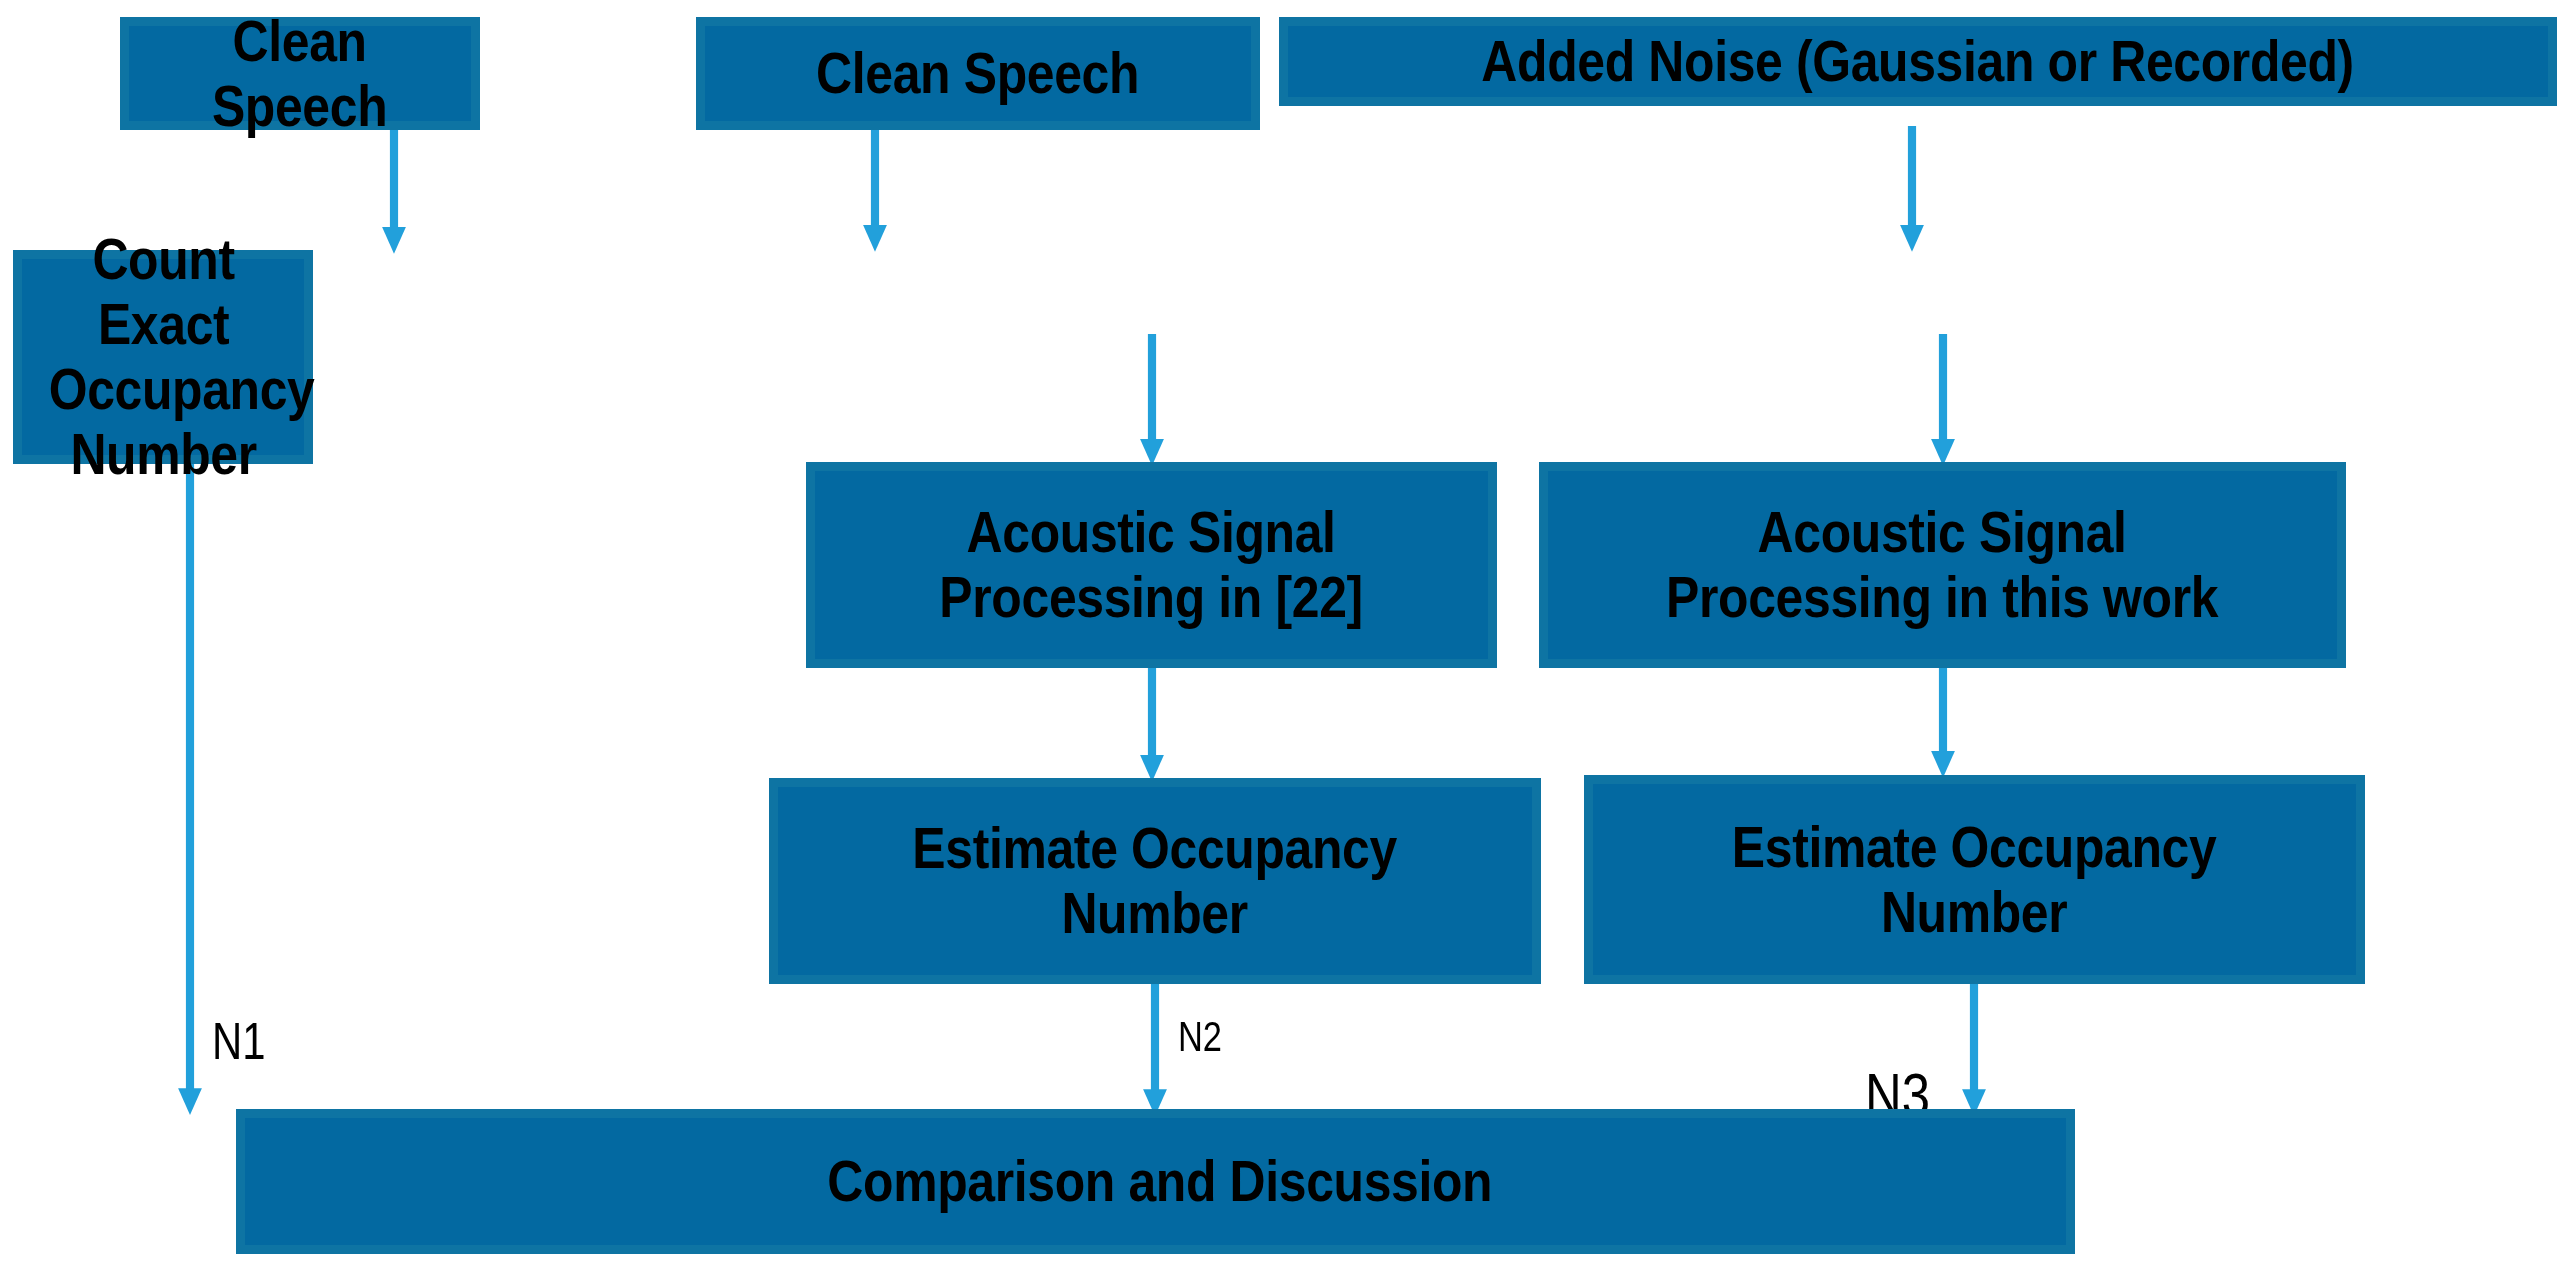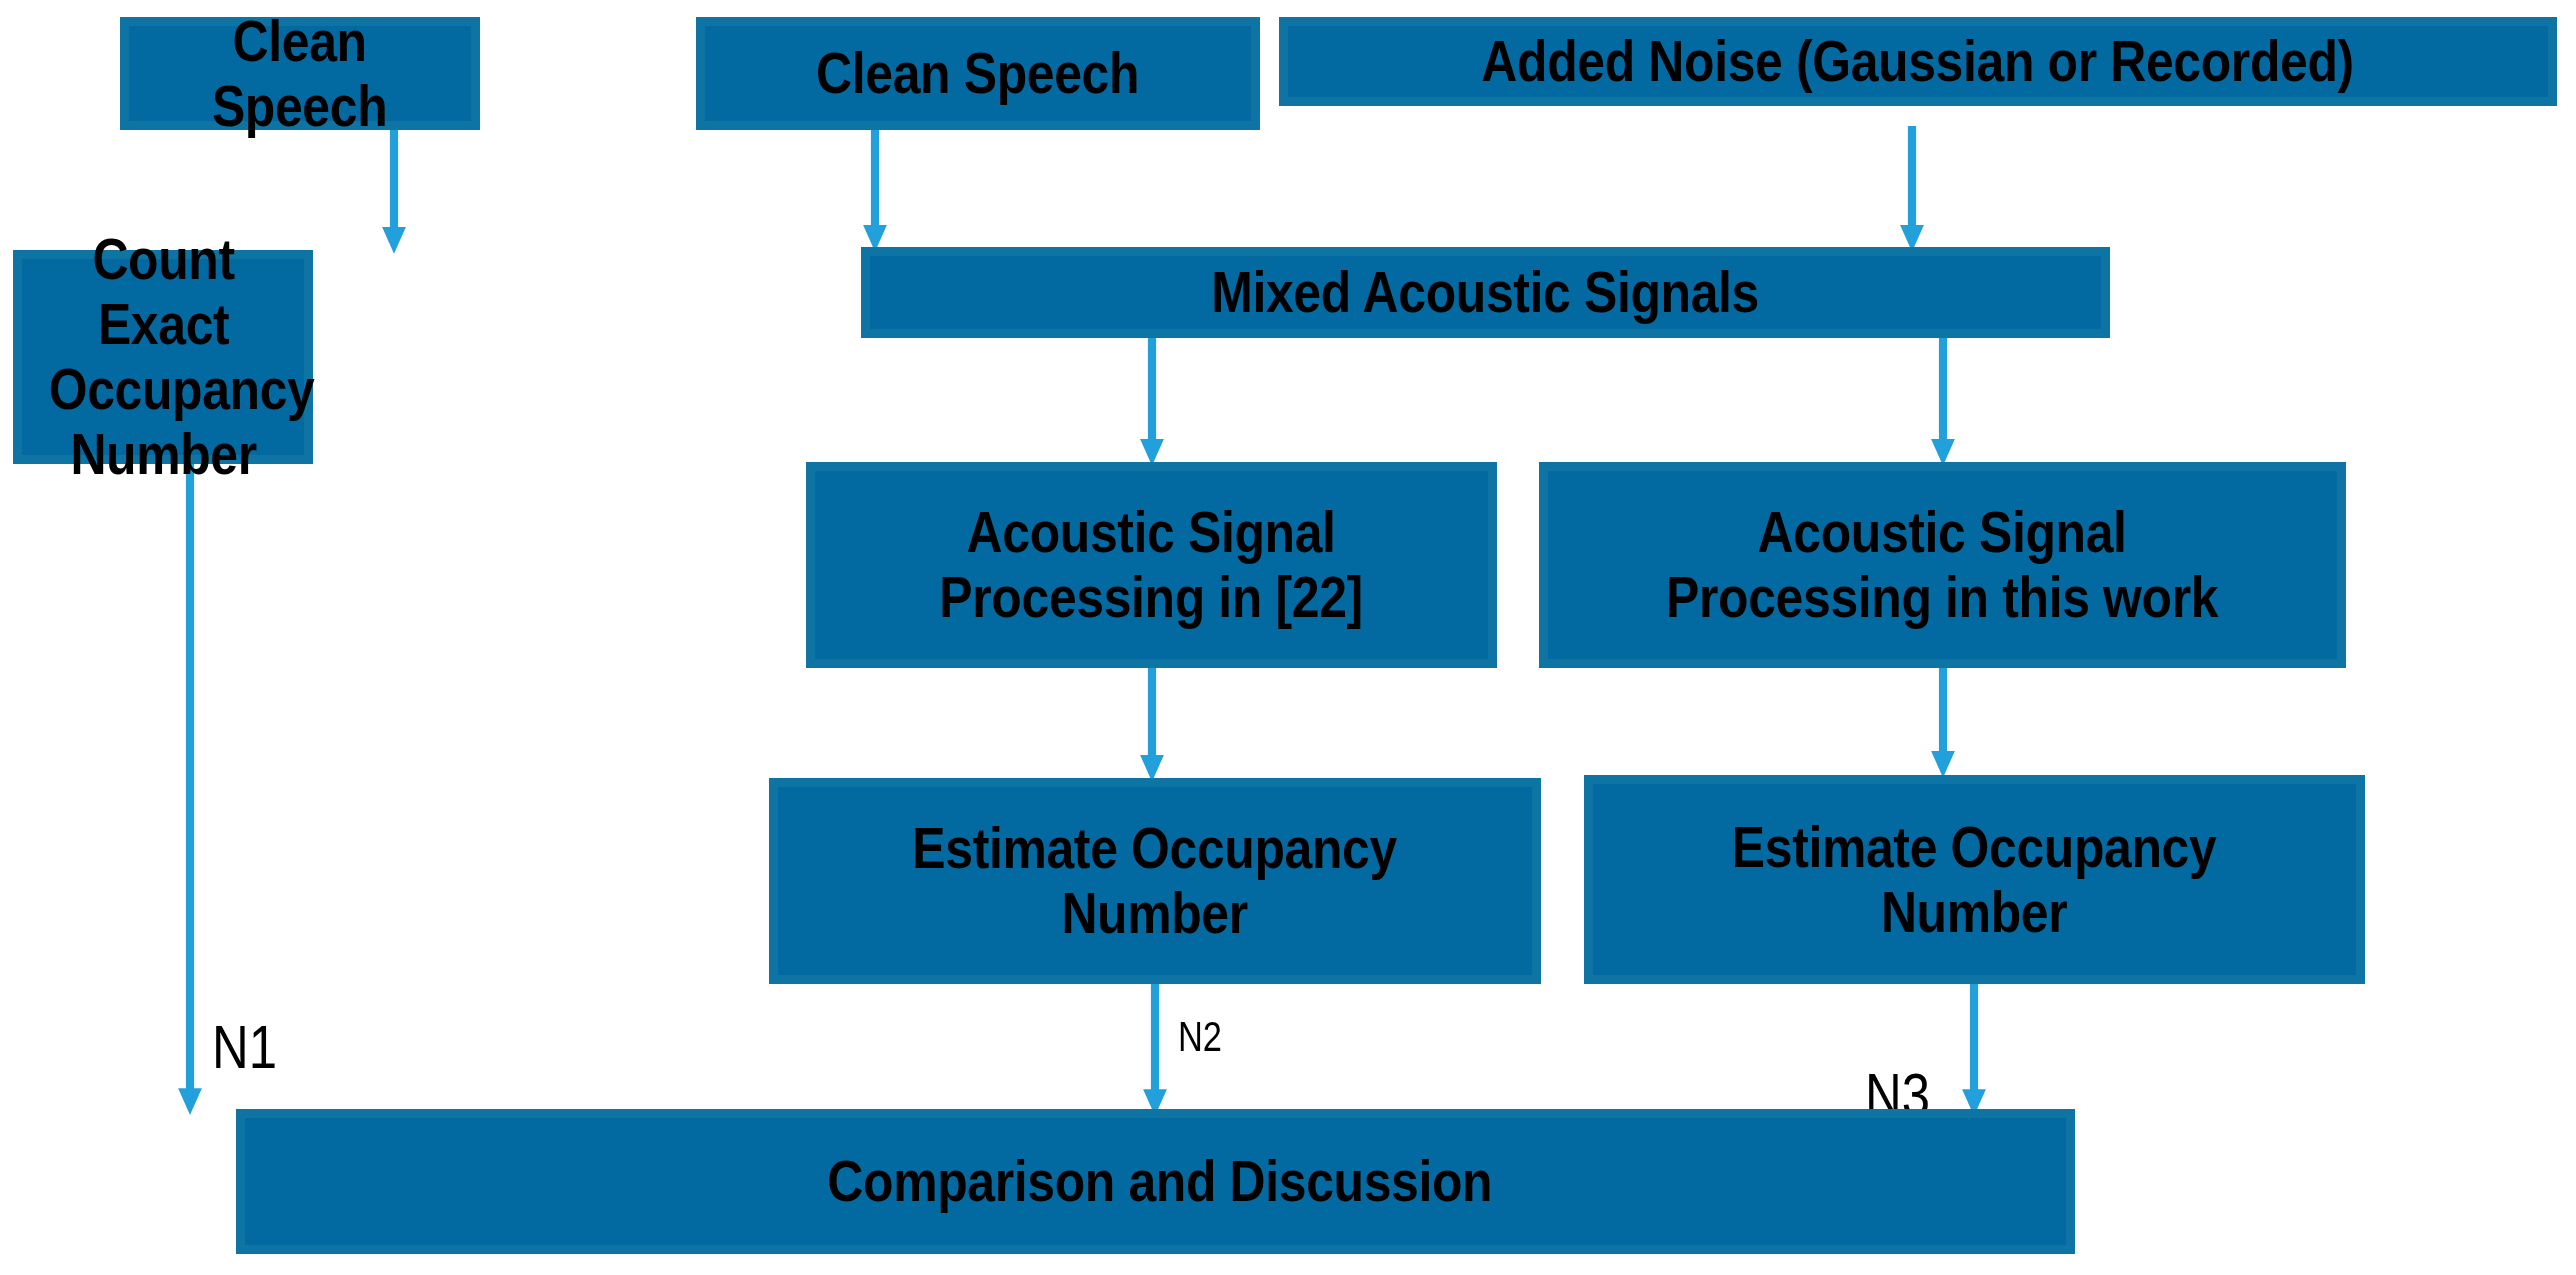--- a/index.html
+++ b/index.html
@@ -134,21 +134,21 @@
     </svg>
   </div>
 
   <div class="arrow" style="left:1959px; top:979px; width:30px; height:140px;">
     <svg width="30" height="140" viewBox="0 0 40 188">
       <line x1="20" y1="0" x2="20" y2="158" stroke="#22A0DB" stroke-width="11"></line>
       <polygon points="20,184 4,148 36,148" fill="#22A0DB"></polygon>
     </svg>
   </div>
 
-  <div class="edge-label" style="left:212px; top:1016px; font-size:62px;text-decoration:underline;">
+  <div class="edge-label" style="left:212px; top:1016px; font-size:51px;text-decoration:underline;">
     <span>N1</span>
   </div>
   <div class="edge-label" style="left:1178px; top:1016px; font-size:42px;">
     <span>N2</span>
   </div>
   <div class="edge-label" style="left:1865px; top:1064px; font-size:62px;">
     <span>N3</span>
   </div>
 
   <div class="node single-line" style="left: 120px; top: 17px; width: 360px; height: 113px; font-size: 58px; border-color: rgb(14, 116, 163);">
@@ -161,23 +161,20 @@
 
   <div class="node single-line" style="left: 1279px; top: 17px; width: 1278px; height: 89px; font-size: 58px; border-color: rgb(14, 116, 163);">
     <span class="node-text">Added Noise (Gaussian or Recorded)</span>
   </div>
 
   <div class="node" style="left: 13.4px; top: 250px; width: 300px; height: 214px; font-size: 58px; border-color: rgb(14, 116, 163);">
     <span class="node-text">Count Exact
 Occupancy Number</span>
   </div>
 
-  <div class="node single-line" style="left: 861px; top: 247px; width: 1249px; height: 91px; font-size: 58px; border-color: rgb(14, 116, 163);">
-    <span class="node-text">Mixed Acoustic Signals</span>
-  </div>
 
   <div class="node" style="left: 806px; top: 462px; width: 691px; height: 206px; font-size: 58px; border-color: rgb(14, 116, 163);">
     <span class="node-text">Acoustic Signal
 Processing in [22]</span>
   </div>
 
   <div class="node" style="left: 1539px; top: 462px; width: 807px; height: 206px; font-size: 58px; border-color: rgb(14, 116, 163);">
     <span class="node-text">Acoustic Signal
 Processing in this work</span>
   </div>

